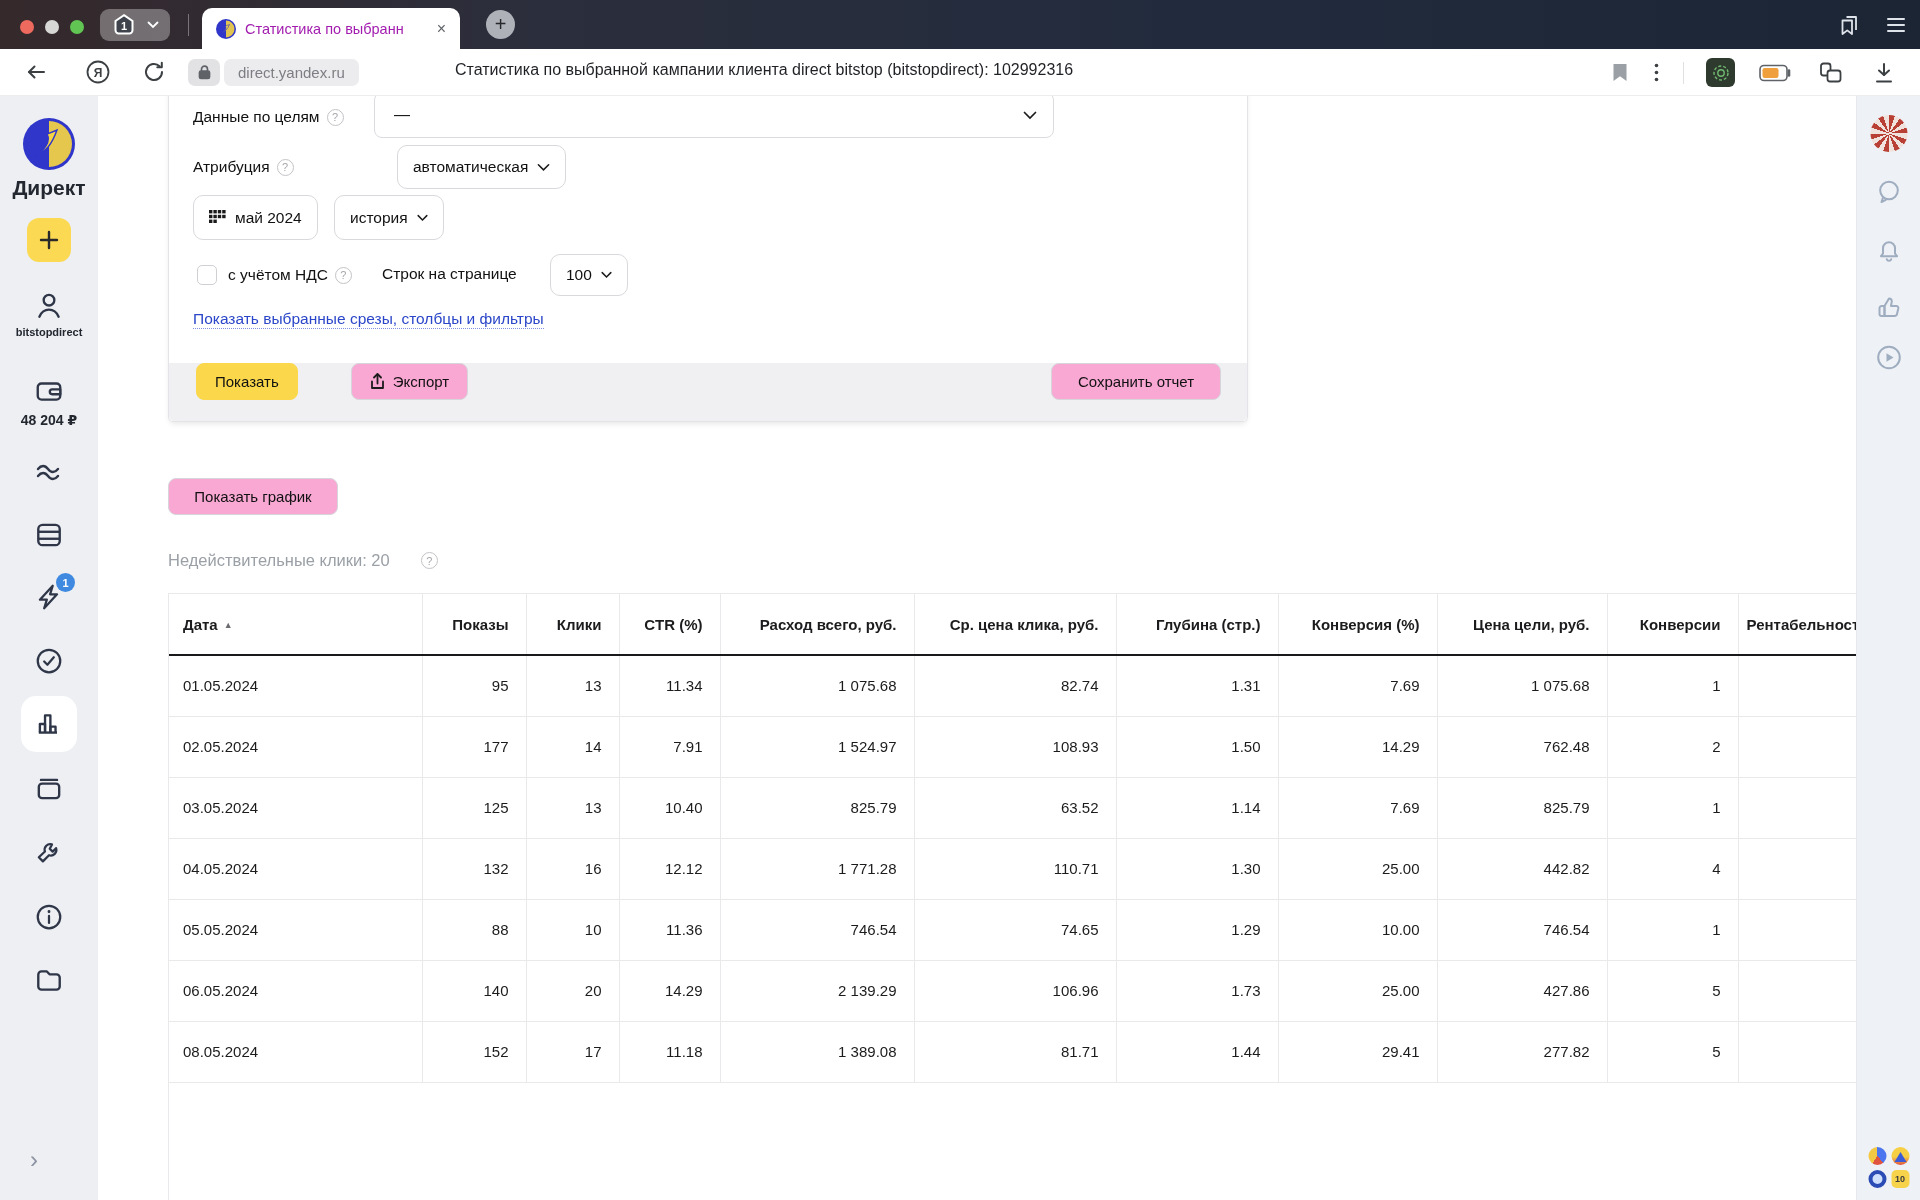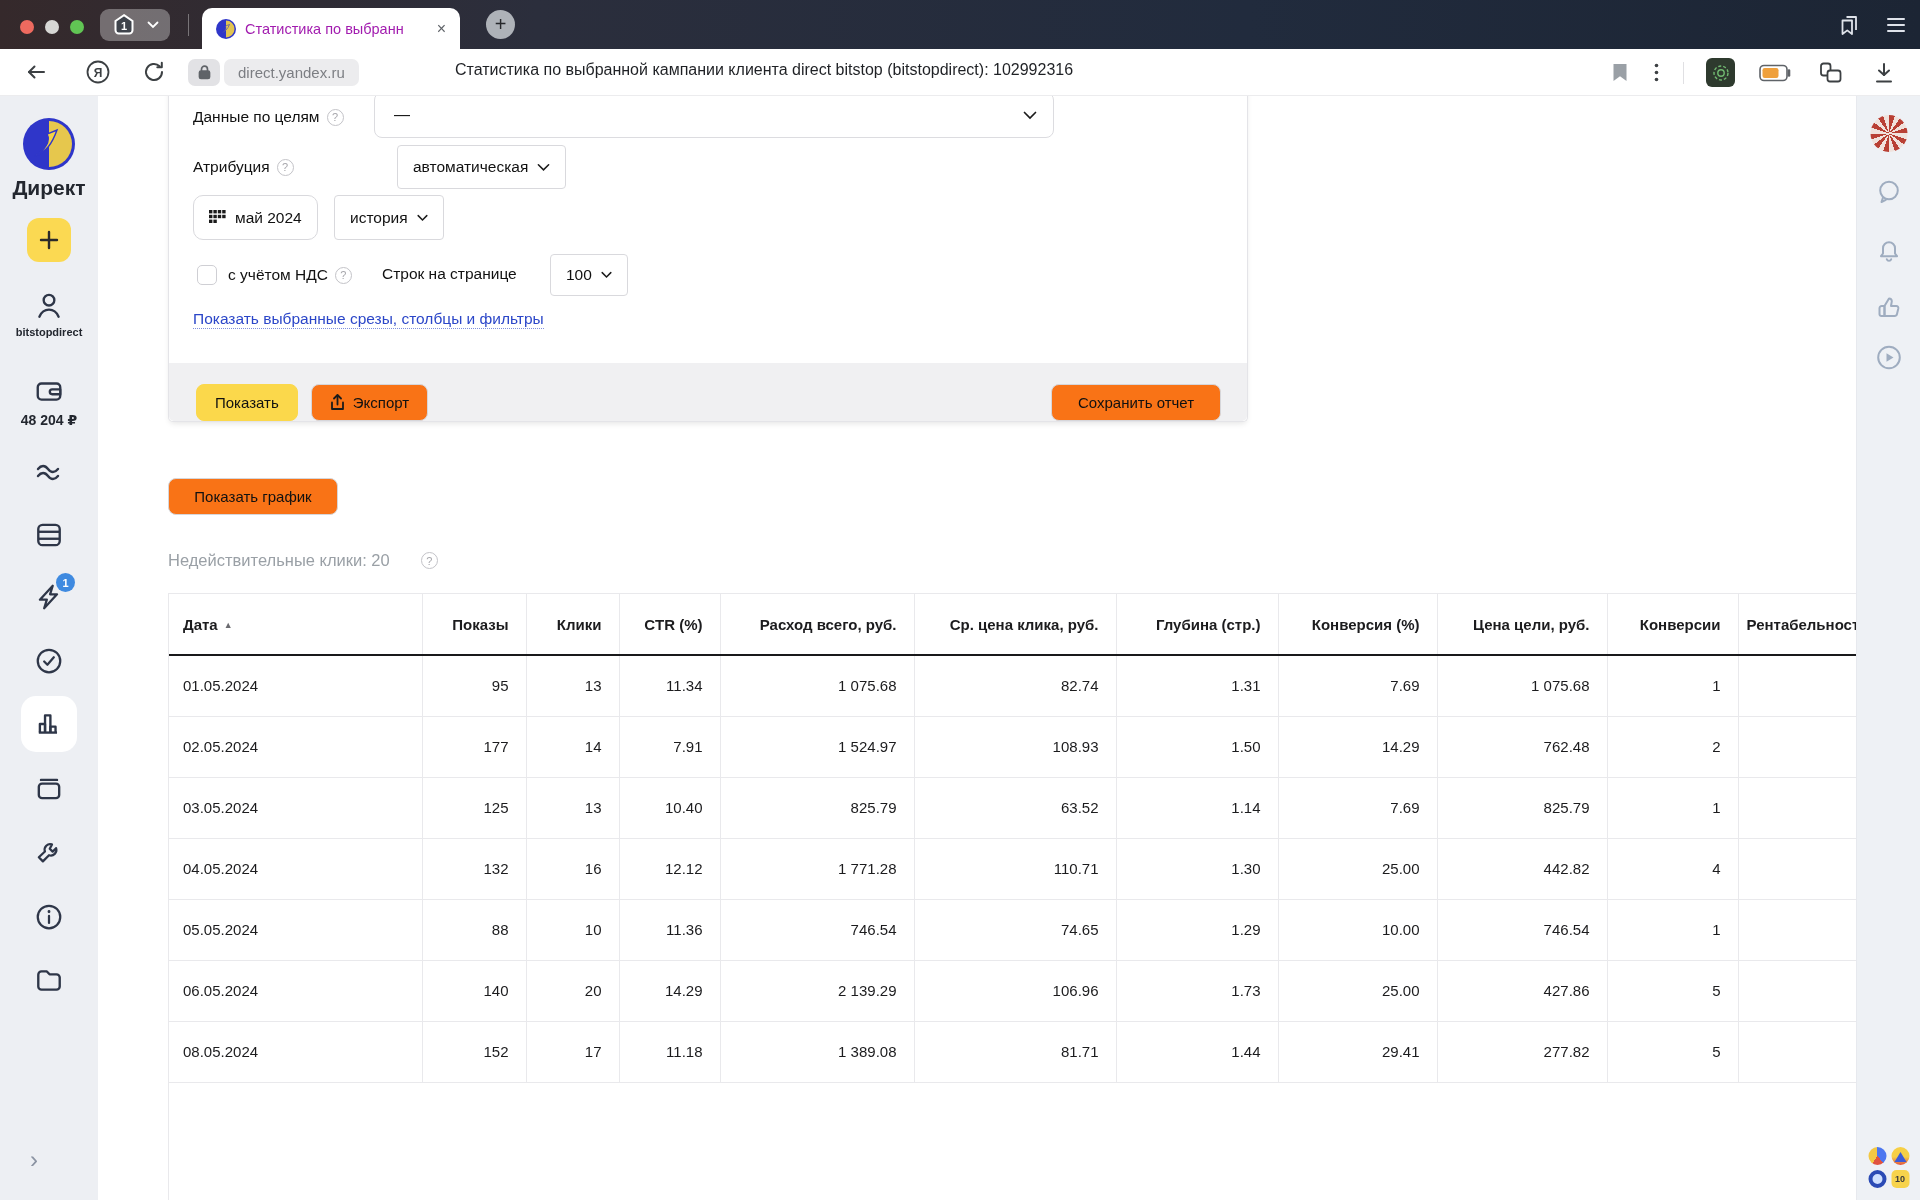--- a/index.html
+++ b/index.html
@@ -71,30 +71,30 @@
   .panel{position:absolute;left:70px;top:-12px;width:1080px;height:338px;background:#fff;
     border:1px solid #e4e4e8;border-top:none;border-radius:0 0 5px 5px;
     box-shadow:0 3px 6px -2px rgba(0,0,0,.12);}
   .prow{position:absolute;display:flex;align-items:center;}
   .flabel{font-size:15.5px;color:#111;}
   .qmark{display:inline-flex;align-items:center;justify-content:center;width:17px;height:17px;margin-left:7px;
     border:1px solid #c3c3c8;border-radius:50%;font-size:11px;color:#a7a7ac;cursor:pointer;}
   .select-wide{position:absolute;left:205px;top:0;width:680px;height:46px;border:1px solid #dcdce0;border-radius:8px;
     display:flex;align-items:center;justify-content:space-between;padding:0 16px 0 19px;cursor:pointer;background:#fff;}
   .select-wide .val{font-size:16px;color:#111;}
-  .dd{border:1px solid #d9d9dd;border-radius:4px;background:#fff;display:inline-flex;align-items:center;
+  .dd{border:1px solid #d9d9dd;border-radius:10px;background:#fff;display:inline-flex;align-items:center;
     gap:9px;padding:6px 15px;font-size:15.5px;color:#111;cursor:pointer;}
   .btnw{border:1px solid #d9d9dd;border-radius:10px;background:#fff;display:inline-flex;align-items:center;
     gap:9px;padding:0 15px;font-size:15.5px;color:#111;cursor:pointer;}
   .checkbox{width:20px;height:20px;border:1px solid #cfcfd4;border-radius:5px;background:#fff;cursor:pointer;}
   .dotlink{font-size:15.5px;color:#2b46c8;border-bottom:1px dotted rgba(43,70,200,.6);cursor:pointer;}
   .strip{position:absolute;left:0;bottom:0;width:100%;height:58px;background:#f0f0f2;border-radius:0 0 5px 5px;
-    display:flex;align-items:flex-end;}
+    display:flex;align-items:flex-start;gap:40px;}
   .btn{height:37px;border-radius:8px;display:inline-flex;align-items:center;justify-content:center;
-    font-size:15px;color:#111;cursor:pointer;border:1px solid #d6d6da;background:#f97316;padding:0 18px;gap:8px;}
+    font-size:15px;color:#111;cursor:pointer;border:1px solid #d6d6da;background:#f9a8d4;padding:0 18px;gap:8px;}
   .btn.yellow{background:#fbd84b;border-color:#fbd84b;font-weight:400;}
 
   
   .showchart{position:absolute;left:70px;top:382px;width:170px;height:37px;}
   .invclicks{position:absolute;left:70px;top:455px;display:flex;align-items:center;gap:24px;
     font-size:16.5px;color:#9aa0a6;justify-content:space-between;}
 
   .tablewrap{position:absolute;left:70px;top:497px;width:1688px;height:607px;overflow:hidden;
     border-top:1px solid #e9e9ec;border-left:1px solid #e9e9ec;}
   table.stats{border-collapse:collapse;table-layout:fixed;width:1709px;background:#fff;}

